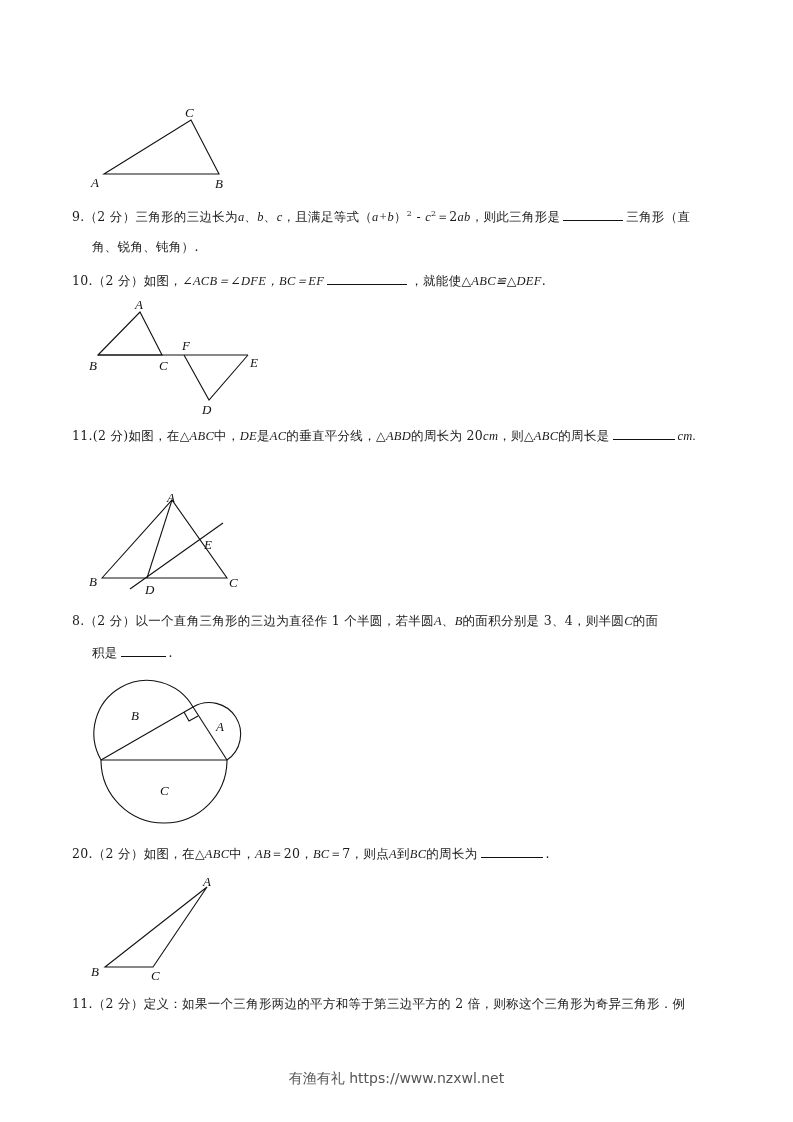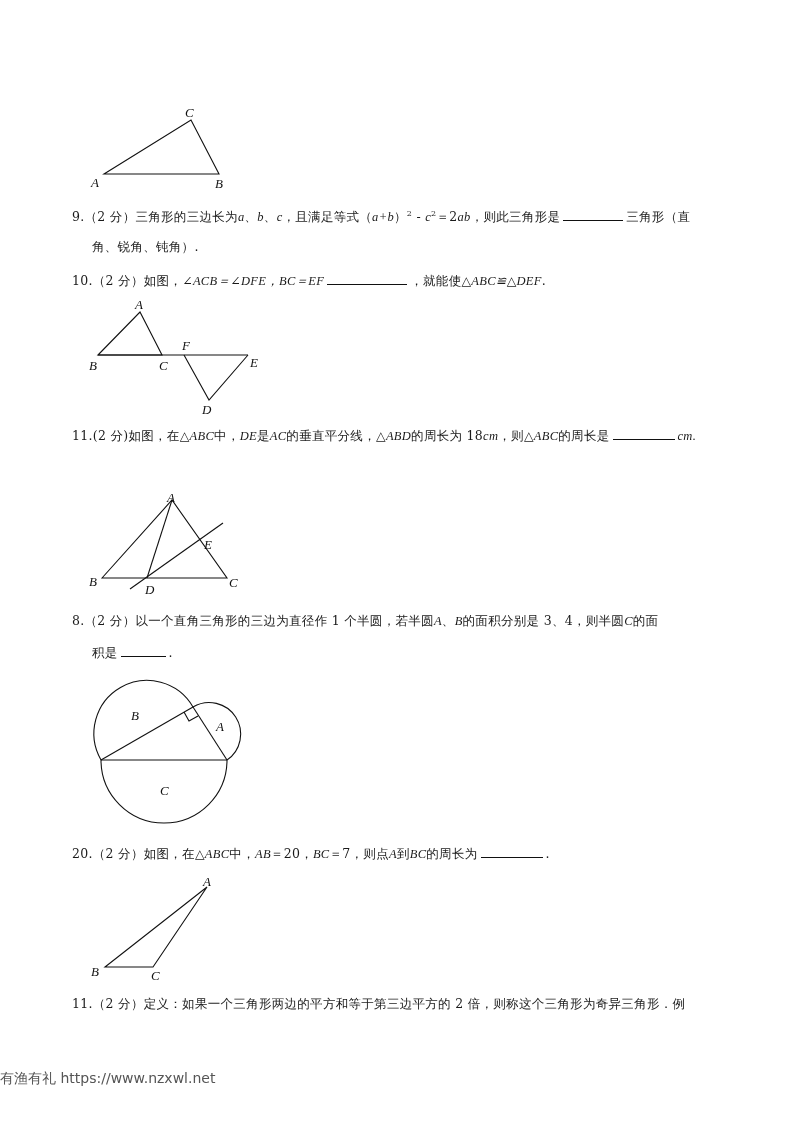--- a/index.html
+++ b/index.html
@@ -6,21 +6,21 @@
   body { width: 793px; height: 1122px; position: relative; overflow: hidden;
          font-family: "DejaVu Serif", "Liberation Serif", serif; color: #1a1a1a; }
   .line { position: absolute; left: 72px; font-size: 12.5px; white-space: nowrap; letter-spacing: 0.3px; }
   .indent { left: 92px; }
   .i { font-style: italic; font-family: "Liberation Serif", "DejaVu Serif", serif; }
   .blank { display: inline-block; border-bottom: 1px solid #111; vertical-align: baseline; height: 12px; margin: 0 3px; }
   sup { font-size: 8px; }
   svg { position: absolute; }
   svg text { font-family: "Liberation Serif", serif; font-style: italic; font-size: 13px; fill: #111; }
   svg line, svg polyline, svg polygon, svg path { stroke: #111; stroke-width: 1.1; fill: none; }
-  .footer { position: absolute; top: 1070px; left: 0; width: 793px; 
+  .footer { position: absolute; top: 1070px; left: 0; width: 793px; text-align: center;
             font-family: "DejaVu Sans", sans-serif; font-size: 14px; color: #555; }
 </style>
 </head>
 <body>
 
 <svg style="left:85px;top:100px" width="150" height="95">
   <polygon points="19,74 134,74 106,20"></polygon>
   <text x="100" y="17">C</text>
   <text x="6" y="87">A</text>
   <text x="130" y="88">B</text>
@@ -40,21 +40,21 @@
   <polyline points="99,60 124,105 163,60"></polyline>
   <text x="50" y="14">A</text>
   <text x="4" y="75">B</text>
   <text x="74" y="75">C</text>
   <text x="97" y="55">F</text>
   <text x="165" y="72">E</text>
   <text x="117" y="119">D</text>
 </svg>
 
 <div class="line" style="top:427px">
-  <span>11.</span><span>(2 分)</span><span>如图，在</span><span class="i">△ABC</span><span>中，</span><span class="i">DE</span><span>是</span><span class="i">AC</span><span>的垂直平分线，</span><span class="i">△ABD</span><span>的周长为 18</span><span class="i">cm</span><span>，则</span><span class="i">△ABC</span><span>的周长是</span><span class="blank" style="width:62px"></span><span class="i">cm.</span>
+  <span>11.</span><span>(2 分)</span><span>如图，在</span><span class="i">△ABC</span><span>中，</span><span class="i">DE</span><span>是</span><span class="i">AC</span><span>的垂直平分线，</span><span class="i">△ABD</span><span>的周长为 20</span><span class="i">cm</span><span>，则</span><span class="i">△ABC</span><span>的周长是</span><span class="blank" style="width:62px"></span><span class="i">cm.</span>
 </div>
 <svg style="left:85px;top:485px" width="180" height="110">
   <polygon points="17,93 87,15 142,93"></polygon>
   <line x1="87" y1="15" x2="62" y2="93"></line>
   <line x1="45" y1="104" x2="138" y2="38"></line>
   <text x="82" y="17">A</text>
   <text x="4" y="101">B</text>
   <text x="144" y="102">C</text>
   <text x="60" y="109">D</text>
   <text x="119" y="64">E</text>

